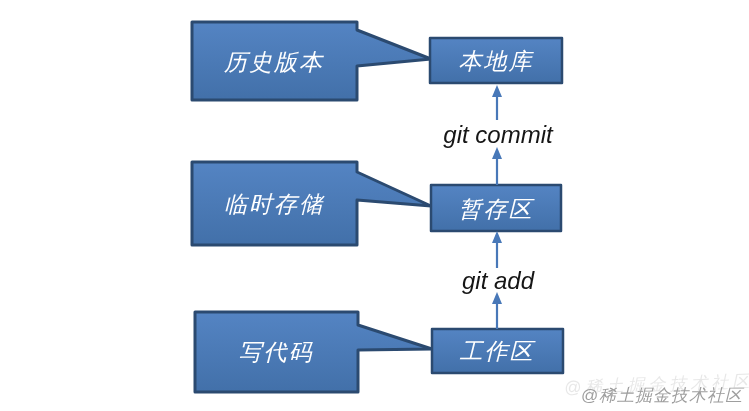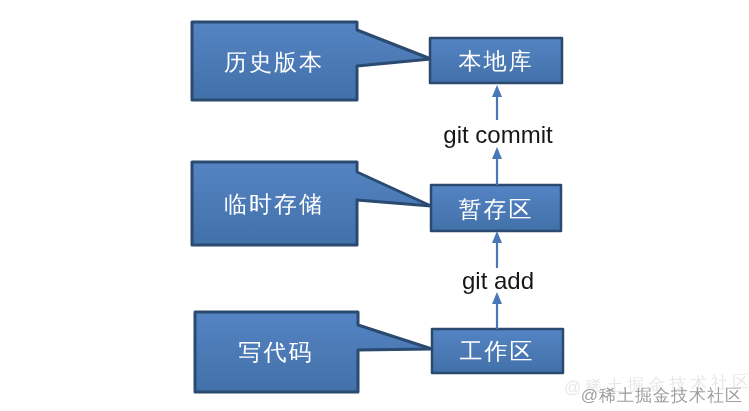--- a/index.html
+++ b/index.html
@@ -7,20 +7,21 @@
     padding: 0;
     background: #ffffff;
   }
   .canvas {
     position: relative;
     width: 749px;
     height: 411px;
     background: #ffffff;
     overflow: hidden;
     font-family: "Liberation Sans", sans-serif;
+    font-style: italic;
   }
   svg { display: block; }
   .callout-shape {
     fill: url(#shapeGrad);
     stroke: #2b4a70;
     stroke-width: 3;
     stroke-linejoin: round;
   }
   .node-shape {
     fill: url(#shapeGrad);

